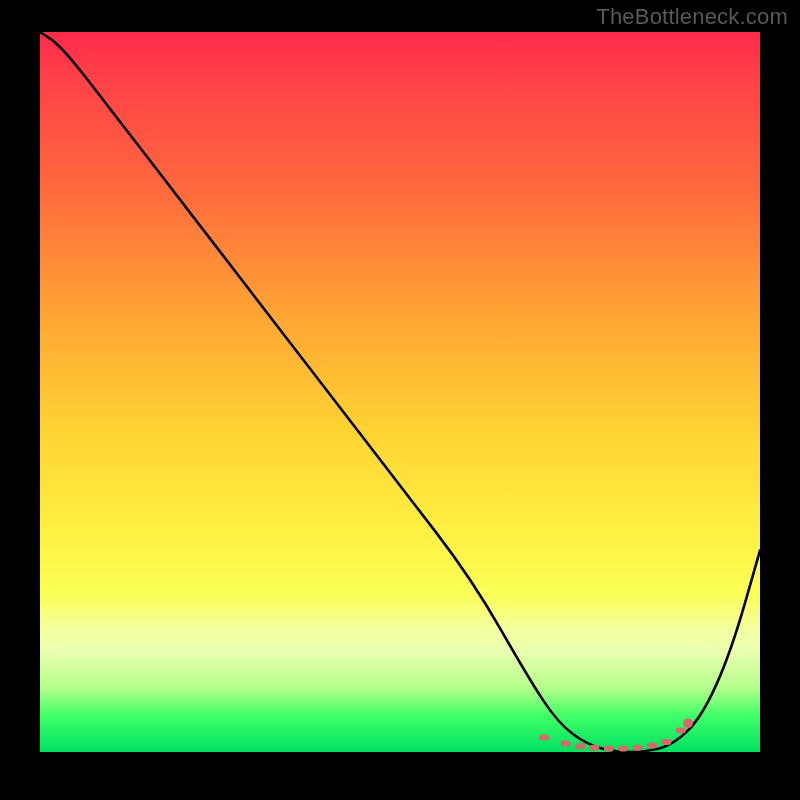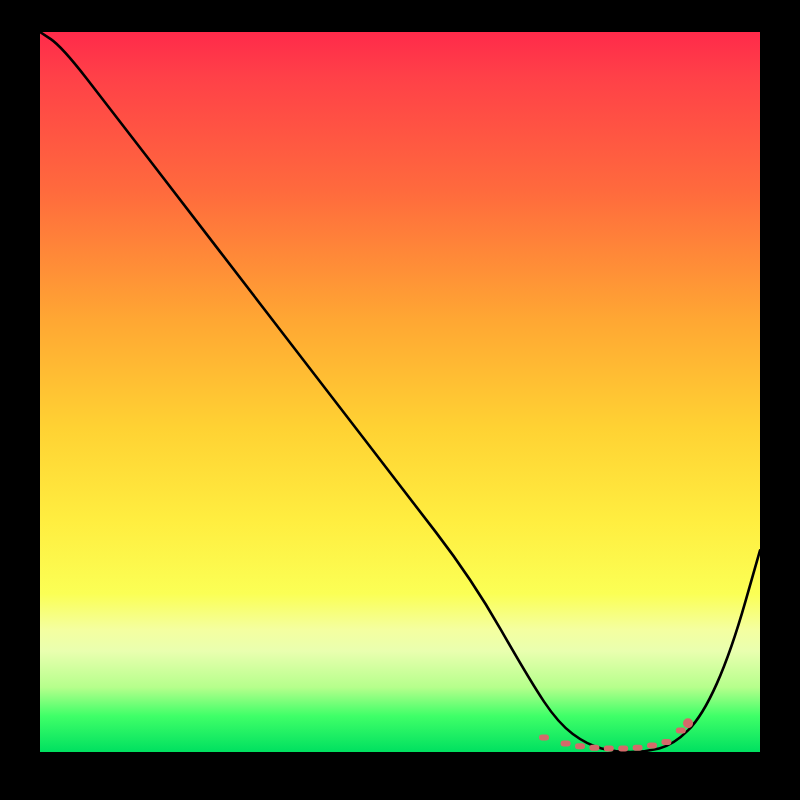--- a/index.html
+++ b/index.html
@@ -56,20 +56,21 @@
     width: 720px;
     height: 720px;
     overflow: visible;
   }
 </style>
 </head>
 <body>
 
 <div class="outer">
 
+  <div class="watermark">TheBottleneck.com</div>
 
   <div class="plot">
     <svg class="curve" viewBox="0 0 720 720" preserveAspectRatio="none">
       <path id="curve-path" fill="none" stroke="#000" stroke-width="2.6" stroke-linecap="round" stroke-linejoin="round" d="M 0.0 0.0 Q 0.0 0.0 10.8 7.2 Q 21.6 14.4 46.8 46.8 Q 72.0 79.2 108.0 126.0 Q 144.0 172.8 180.0 219.6 Q 216.0 266.4 252.0 313.2 Q 288.0 360.0 324.0 406.8 Q 360.0 453.6 396.0 500.4 Q 432.0 547.2 460.8 597.6 Q 489.6 648.0 504.0 669.6 Q 518.4 691.2 532.8 702.0 Q 547.2 712.8 561.6 716.4 Q 576.0 720.0 590.4 720.0 Q 604.8 720.0 619.2 716.4 Q 633.6 712.8 648.0 698.4 Q 662.4 684.0 676.8 651.6 Q 691.2 619.2 705.6 568.8 T 720.0 518.4"></path>
       <g id="markers">
           <rect x="499.0" y="702.6" width="10" height="6" rx="3" fill="#d46a6a"></rect>
           <rect x="520.6" y="708.4" width="10" height="6" rx="3" fill="#d46a6a"></rect>
           <rect x="535.0" y="711.2" width="10" height="6" rx="3" fill="#d46a6a"></rect>
           <rect x="549.4" y="712.7" width="10" height="6" rx="3" fill="#d46a6a"></rect>
           <rect x="563.8" y="713.4" width="10" height="6" rx="3" fill="#d46a6a"></rect>

